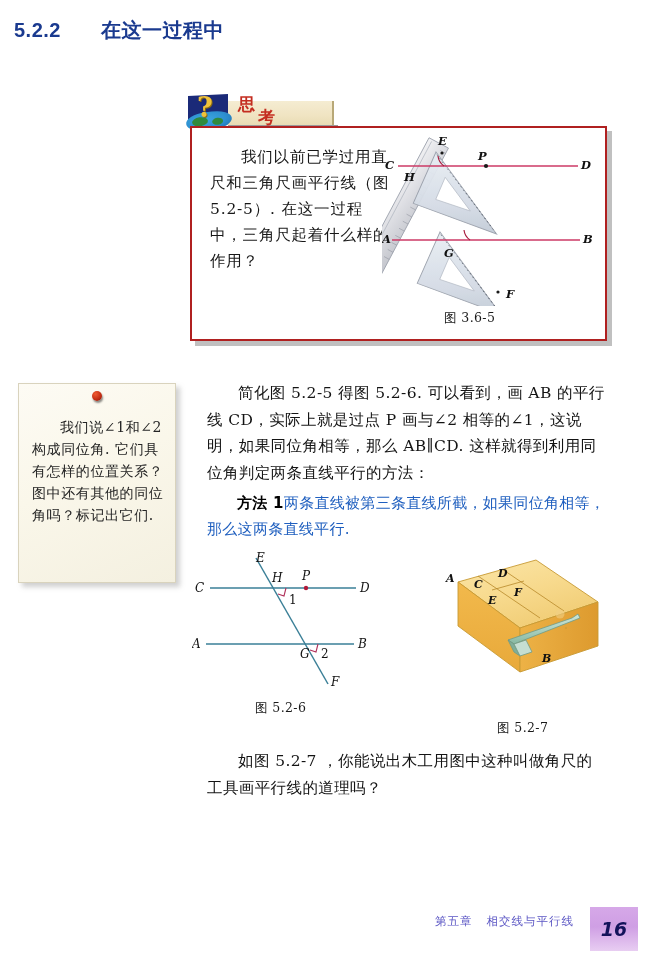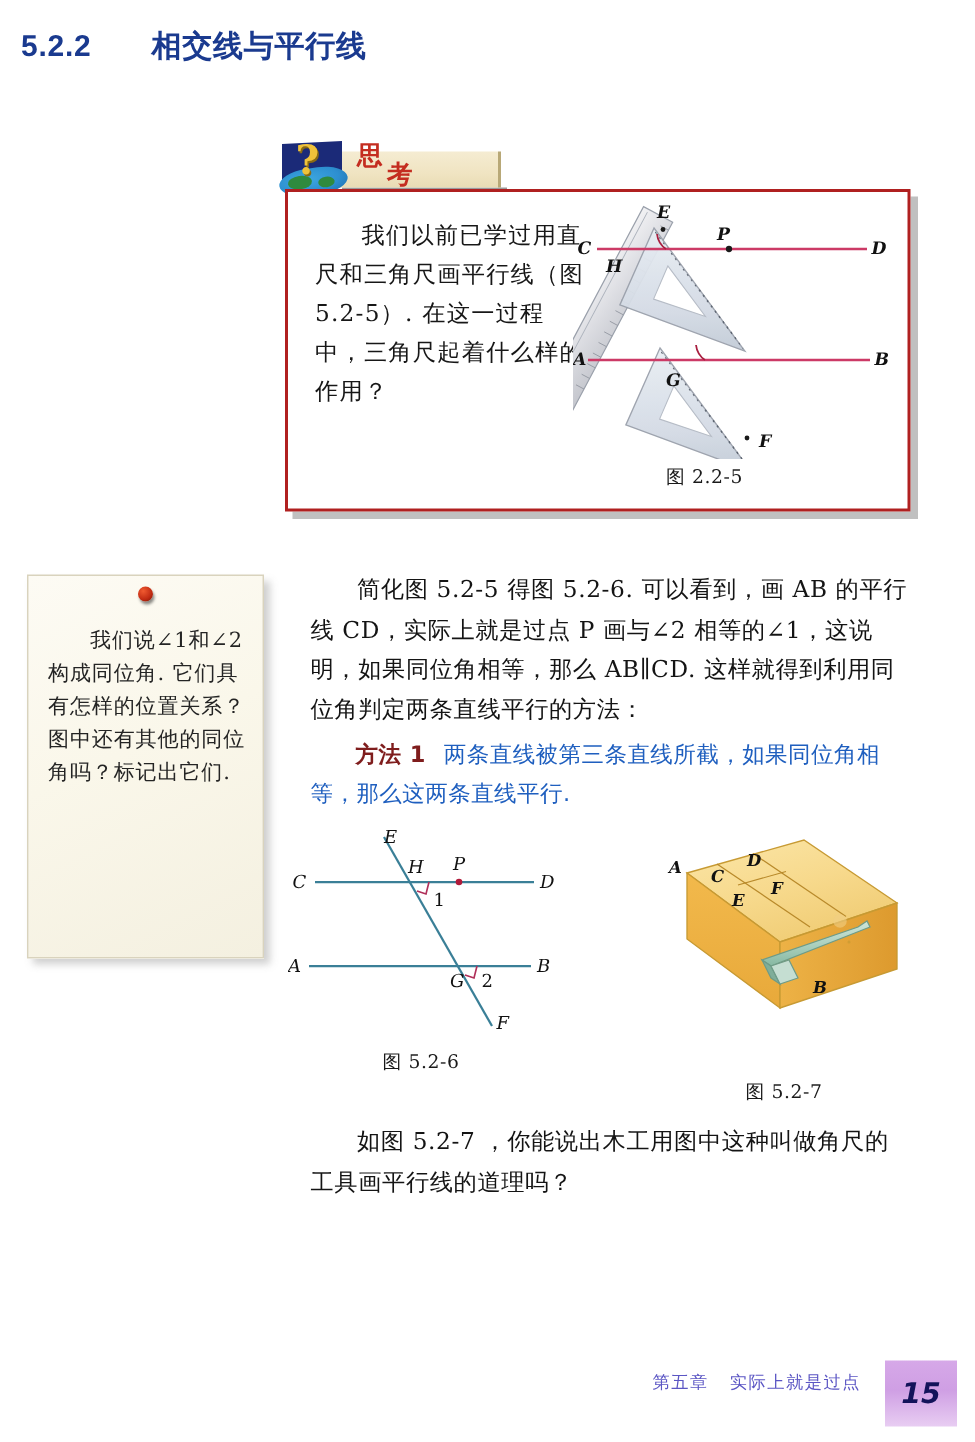--- a/index.html
+++ b/index.html
@@ -86,21 +86,21 @@
   #fig5-caption {
     position:absolute; left:252px; top:182px;
     font-size:12.5px; letter-spacing:0.4px;
   }
 
   
   #fig5 { position:absolute; left:190px; top:8px; width:210px; height:170px; }
 
   
   #note {
-    position:absolute; left:18px; top:383px; width:158px; height:256px;
+    position:absolute; left:18px; top:383px; width:158px; height:200px;
     background:linear-gradient(155deg,#fdfbf4 0%,#faf7ea 45%,#f4f0e0 100%);
     border:1px solid #d9d3bd;
     box-shadow: 4px 4px 5px rgba(120,120,120,0.35);
   }
   #note-pin {
     position:absolute; left:50%; top:7px; margin-left:-5px;
     width:10px; height:10px; border-radius:50%;
     background:radial-gradient(circle at 35% 30%, #f05a30 0%, #c02a12 60%, #6d1505 100%);
     box-shadow: 1px 2px 2px rgba(0,0,0,0.45);
   }
@@ -117,21 +117,21 @@
     font-family:"DejaVu Serif","Liberation Serif",serif;
     font-size:15.5px; line-height:26.5px; letter-spacing:0.4px;
     color:#141414; text-indent:2em;
   }
   #para-1 { top:380px; }
   #method-block { position:absolute; left:207px; top:490px; width:400px;
     font-family:"DejaVu Sans","Liberation Sans",sans-serif;
     font-size:15px; line-height:26px; letter-spacing:0.3px;
     text-indent:2em;
   }
-  #method-label { font-weight:bold; color:#7f1d1d; margin-right:12px; }
+  #method-label { font-weight:bold; color:#000000; }
   #method-body { color:#1f5fbf; }
   #para-2 { top:748px; }
 
   
   #fig6-wrap { position:absolute; left:192px; top:552px; width:190px; height:140px; }
   #fig7-wrap { position:absolute; left:420px; top:552px; width:190px; height:140px; }
   #fig6-caption { position:absolute; left:230px; top:700px; font-size:12.5px; letter-spacing:0.4px;margin-left:25px; }
   #fig7-caption { position:absolute; left:497px; top:720px; font-size:12.5px; letter-spacing:0.4px; }
 
   
@@ -150,21 +150,21 @@
   }
   #page-number {
     font-family:"DejaVu Sans","Liberation Sans",sans-serif;
     font-weight:bold; font-style:italic; font-size:19px; color:#13135a;
   }
 </style>
 </head>
 <body>
 
 <div id="page-title">
-  <span class="num">5.2.2</span><span>相交线与平行线</span>
+  <span class="num">5.2.2</span><span>在这一过程中</span>
 </div>
 
 <div id="think-badge">
   <div id="think-banner-shadow"></div>
   <div id="think-banner"></div>
   <div id="think-blue"></div>
   <div id="think-globe"></div>
   <div id="think-qmark">?</div>
   <div id="think-label-1">思</div>
   <div id="think-label-2">考</div>
@@ -252,21 +252,21 @@
           <text x="201" y="107">B</text>
           <text x="56" y="9">E</text>
           <text x="22" y="45">H</text>
           <text x="62" y="121">G</text>
           <text x="124" y="162">F</text>
           <text x="96" y="24">P</text>
         </g>
       </svg>
     </div>
 
-    <div id="fig5-caption">图 2.2-5</div>
+    <div id="fig5-caption">图 3.6-5</div>
   </div>
 </div>
 
 <div id="note">
   <div id="note-pin"></div>
   <div id="note-text">我们说∠1和∠2构成同位角. 它们具有怎样的位置关系？图中还有其他的同位角吗？标记出它们.</div>
 </div>
 
 <div class="bodytext" id="para-1">简化图 5.2-5 得图 5.2-6. 可以看到，画 AB 的平行线 CD，实际上就是过点 P 画与∠2 相等的∠1，这说明，如果同位角相等，那么 AB∥CD. 这样就得到利用同位角判定两条直线平行的方法：</div>
 
@@ -357,17 +357,17 @@
     </g>
   </svg>
 </div>
 
 <div id="fig6-caption">图 5.2-6</div>
 <div id="fig7-caption">图 5.2-7</div>
 
 <div class="bodytext" id="para-2">如图 5.2-7 ，你能说出木工用图中这种叫做角尺的工具画平行线的道理吗？</div>
 
 <div id="footer-chapter">
-  <span>第五章</span><span class="sep"></span><span>实际上就是过点</span>
+  <span>第五章</span><span class="sep"></span><span>相交线与平行线</span>
 </div>
 <div id="page-number-box">
-  <span id="page-number">15</span>
+  <span id="page-number">16</span>
 </div>
 
 </body></html>

